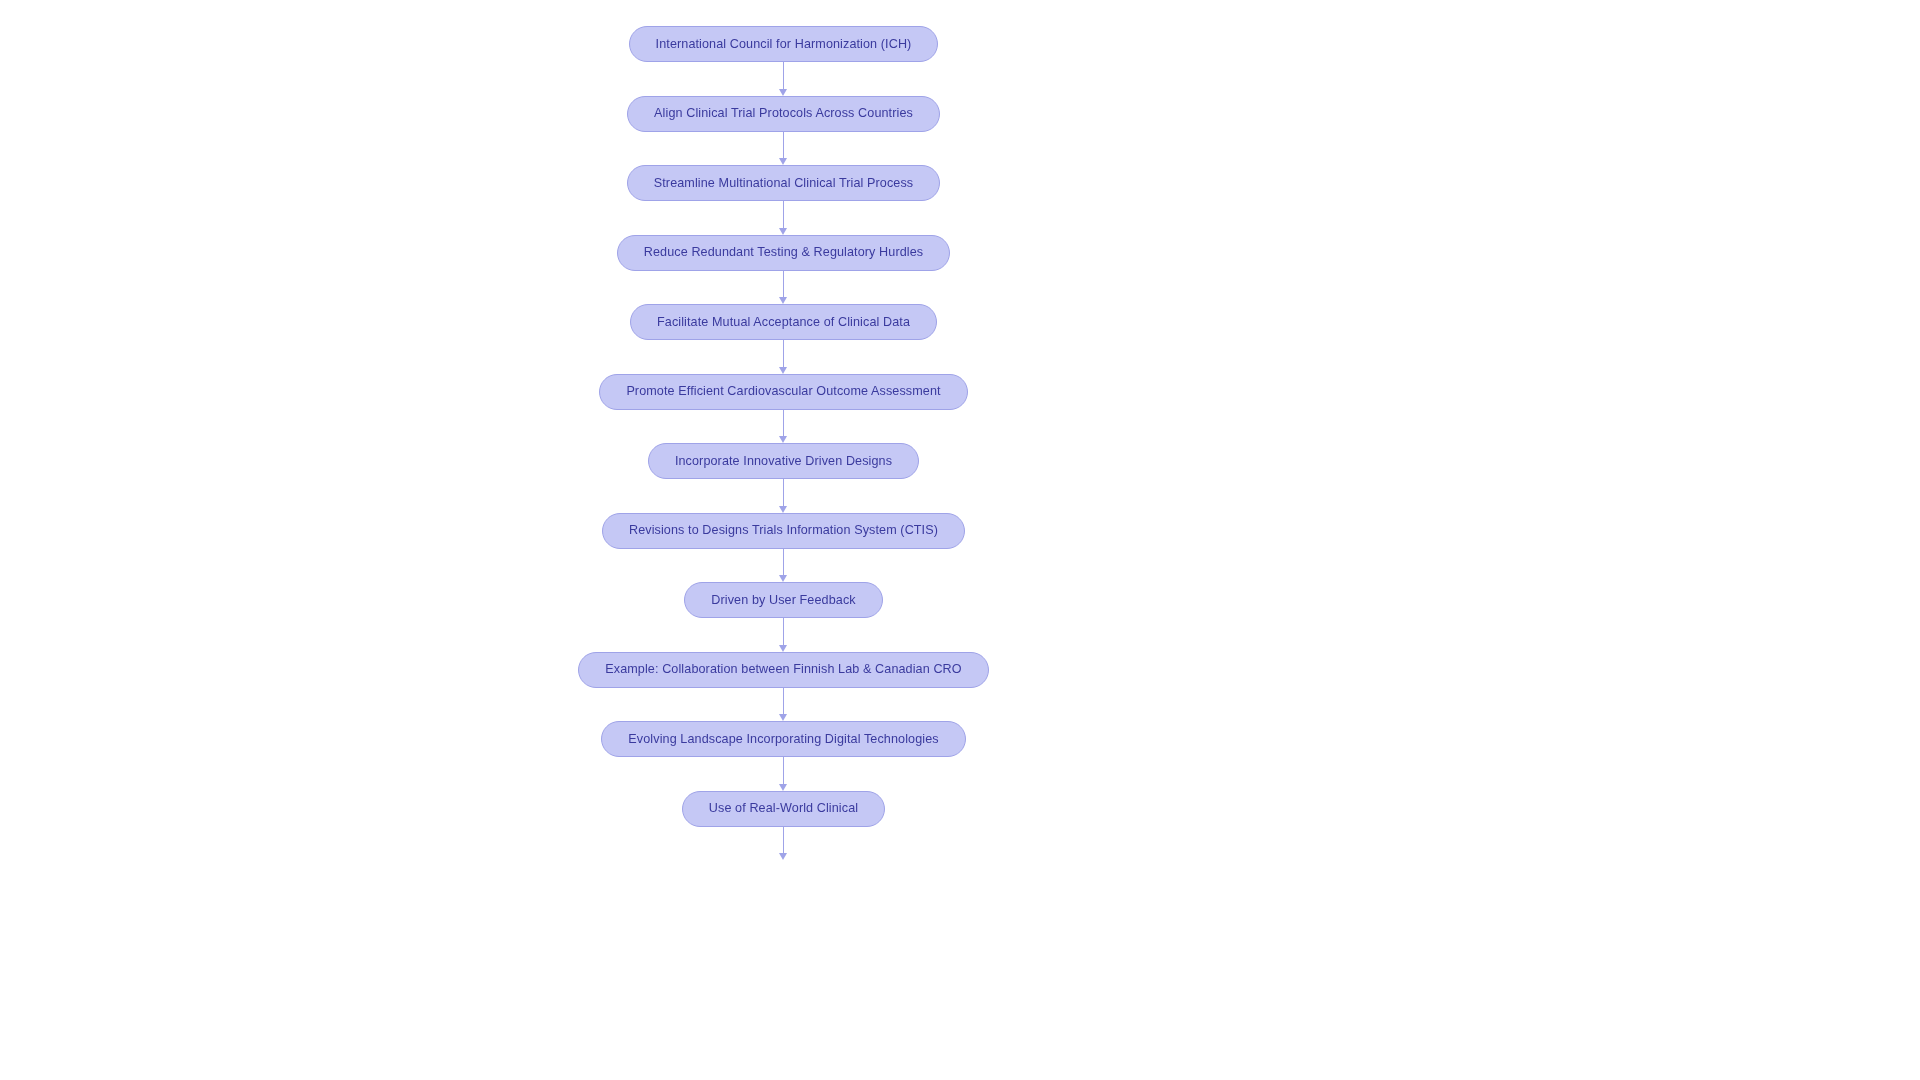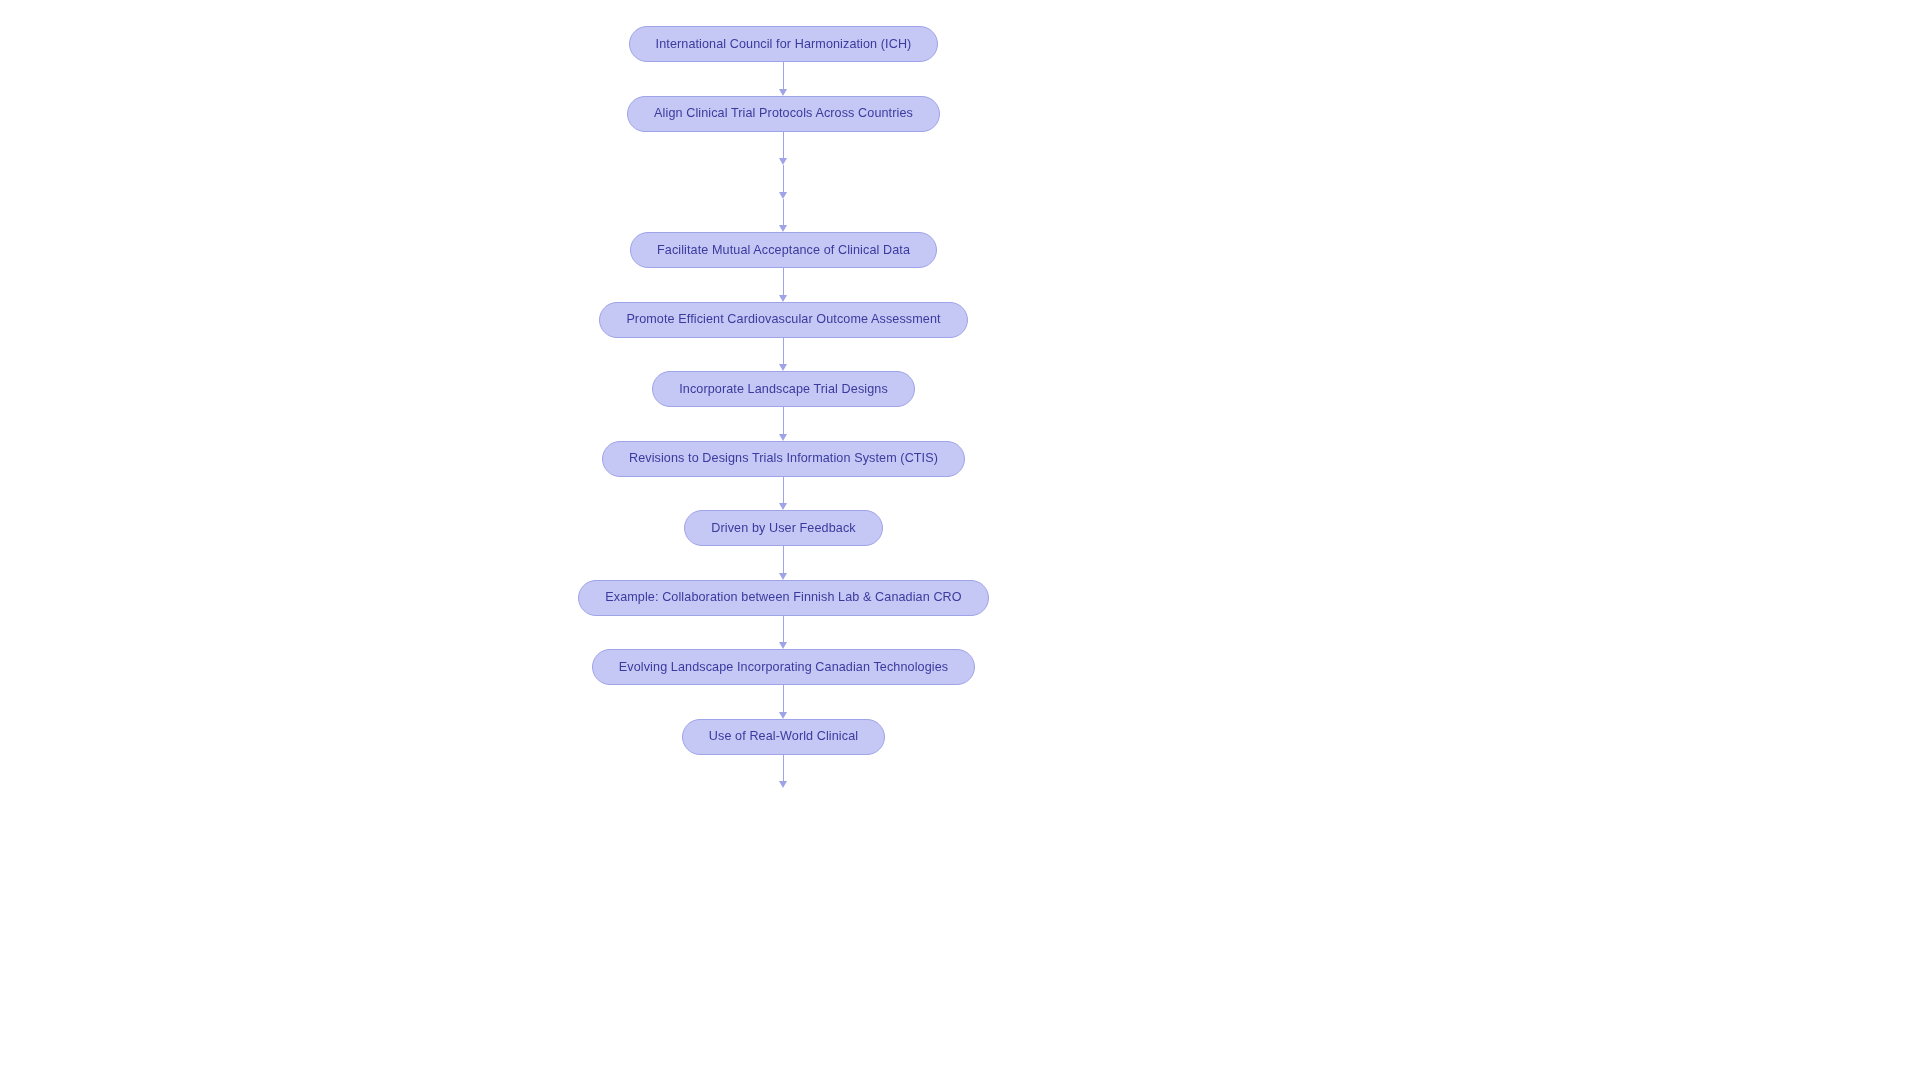--- a/index.html
+++ b/index.html
@@ -88,44 +88,50 @@
         <div class="stem"></div>
         <div class="arrowhead"></div>
       </div>
       <div class="flow-node">
         <span>Align Clinical Trial Protocols Across Countries</span>
       </div>
       <div class="flow-connector">
         <div class="stem"></div>
         <div class="arrowhead"></div>
       </div>
+      <div class="flow-node">
+        <span>Streamline Multinational Clinical Trial Process</span>
+      </div>
       <div class="flow-connector">
         <div class="stem"></div>
         <div class="arrowhead"></div>
+      </div>
+      <div class="flow-node">
+        <span>Reduce Redundant Testing &amp; Regulatory Hurdles</span>
       </div>
       <div class="flow-connector">
         <div class="stem"></div>
         <div class="arrowhead"></div>
       </div>
       <div class="flow-node">
         <span>Facilitate Mutual Acceptance of Clinical Data</span>
       </div>
       <div class="flow-connector">
         <div class="stem"></div>
         <div class="arrowhead"></div>
       </div>
       <div class="flow-node">
         <span>Promote Efficient Cardiovascular Outcome Assessment</span>
       </div>
       <div class="flow-connector">
         <div class="stem"></div>
         <div class="arrowhead"></div>
       </div>
       <div class="flow-node">
-        <span>Incorporate Landscape Trial Designs</span>
+        <span>Incorporate Innovative Driven Designs</span>
       </div>
       <div class="flow-connector">
         <div class="stem"></div>
         <div class="arrowhead"></div>
       </div>
       <div class="flow-node">
         <span>Revisions to Designs Trials Information System (CTIS)</span>
       </div>
       <div class="flow-connector">
         <div class="stem"></div>
@@ -139,21 +145,21 @@
         <div class="arrowhead"></div>
       </div>
       <div class="flow-node">
         <span>Example: Collaboration between Finnish Lab &amp; Canadian CRO</span>
       </div>
       <div class="flow-connector">
         <div class="stem"></div>
         <div class="arrowhead"></div>
       </div>
       <div class="flow-node">
-        <span>Evolving Landscape Incorporating Canadian Technologies</span>
+        <span>Evolving Landscape Incorporating Digital Technologies</span>
       </div>
       <div class="flow-connector">
         <div class="stem"></div>
         <div class="arrowhead"></div>
       </div>
       <div class="flow-node">
         <span>Use of Real-World Clinical</span>
       </div>
       <div class="flow-connector">
         <div class="stem"></div>

